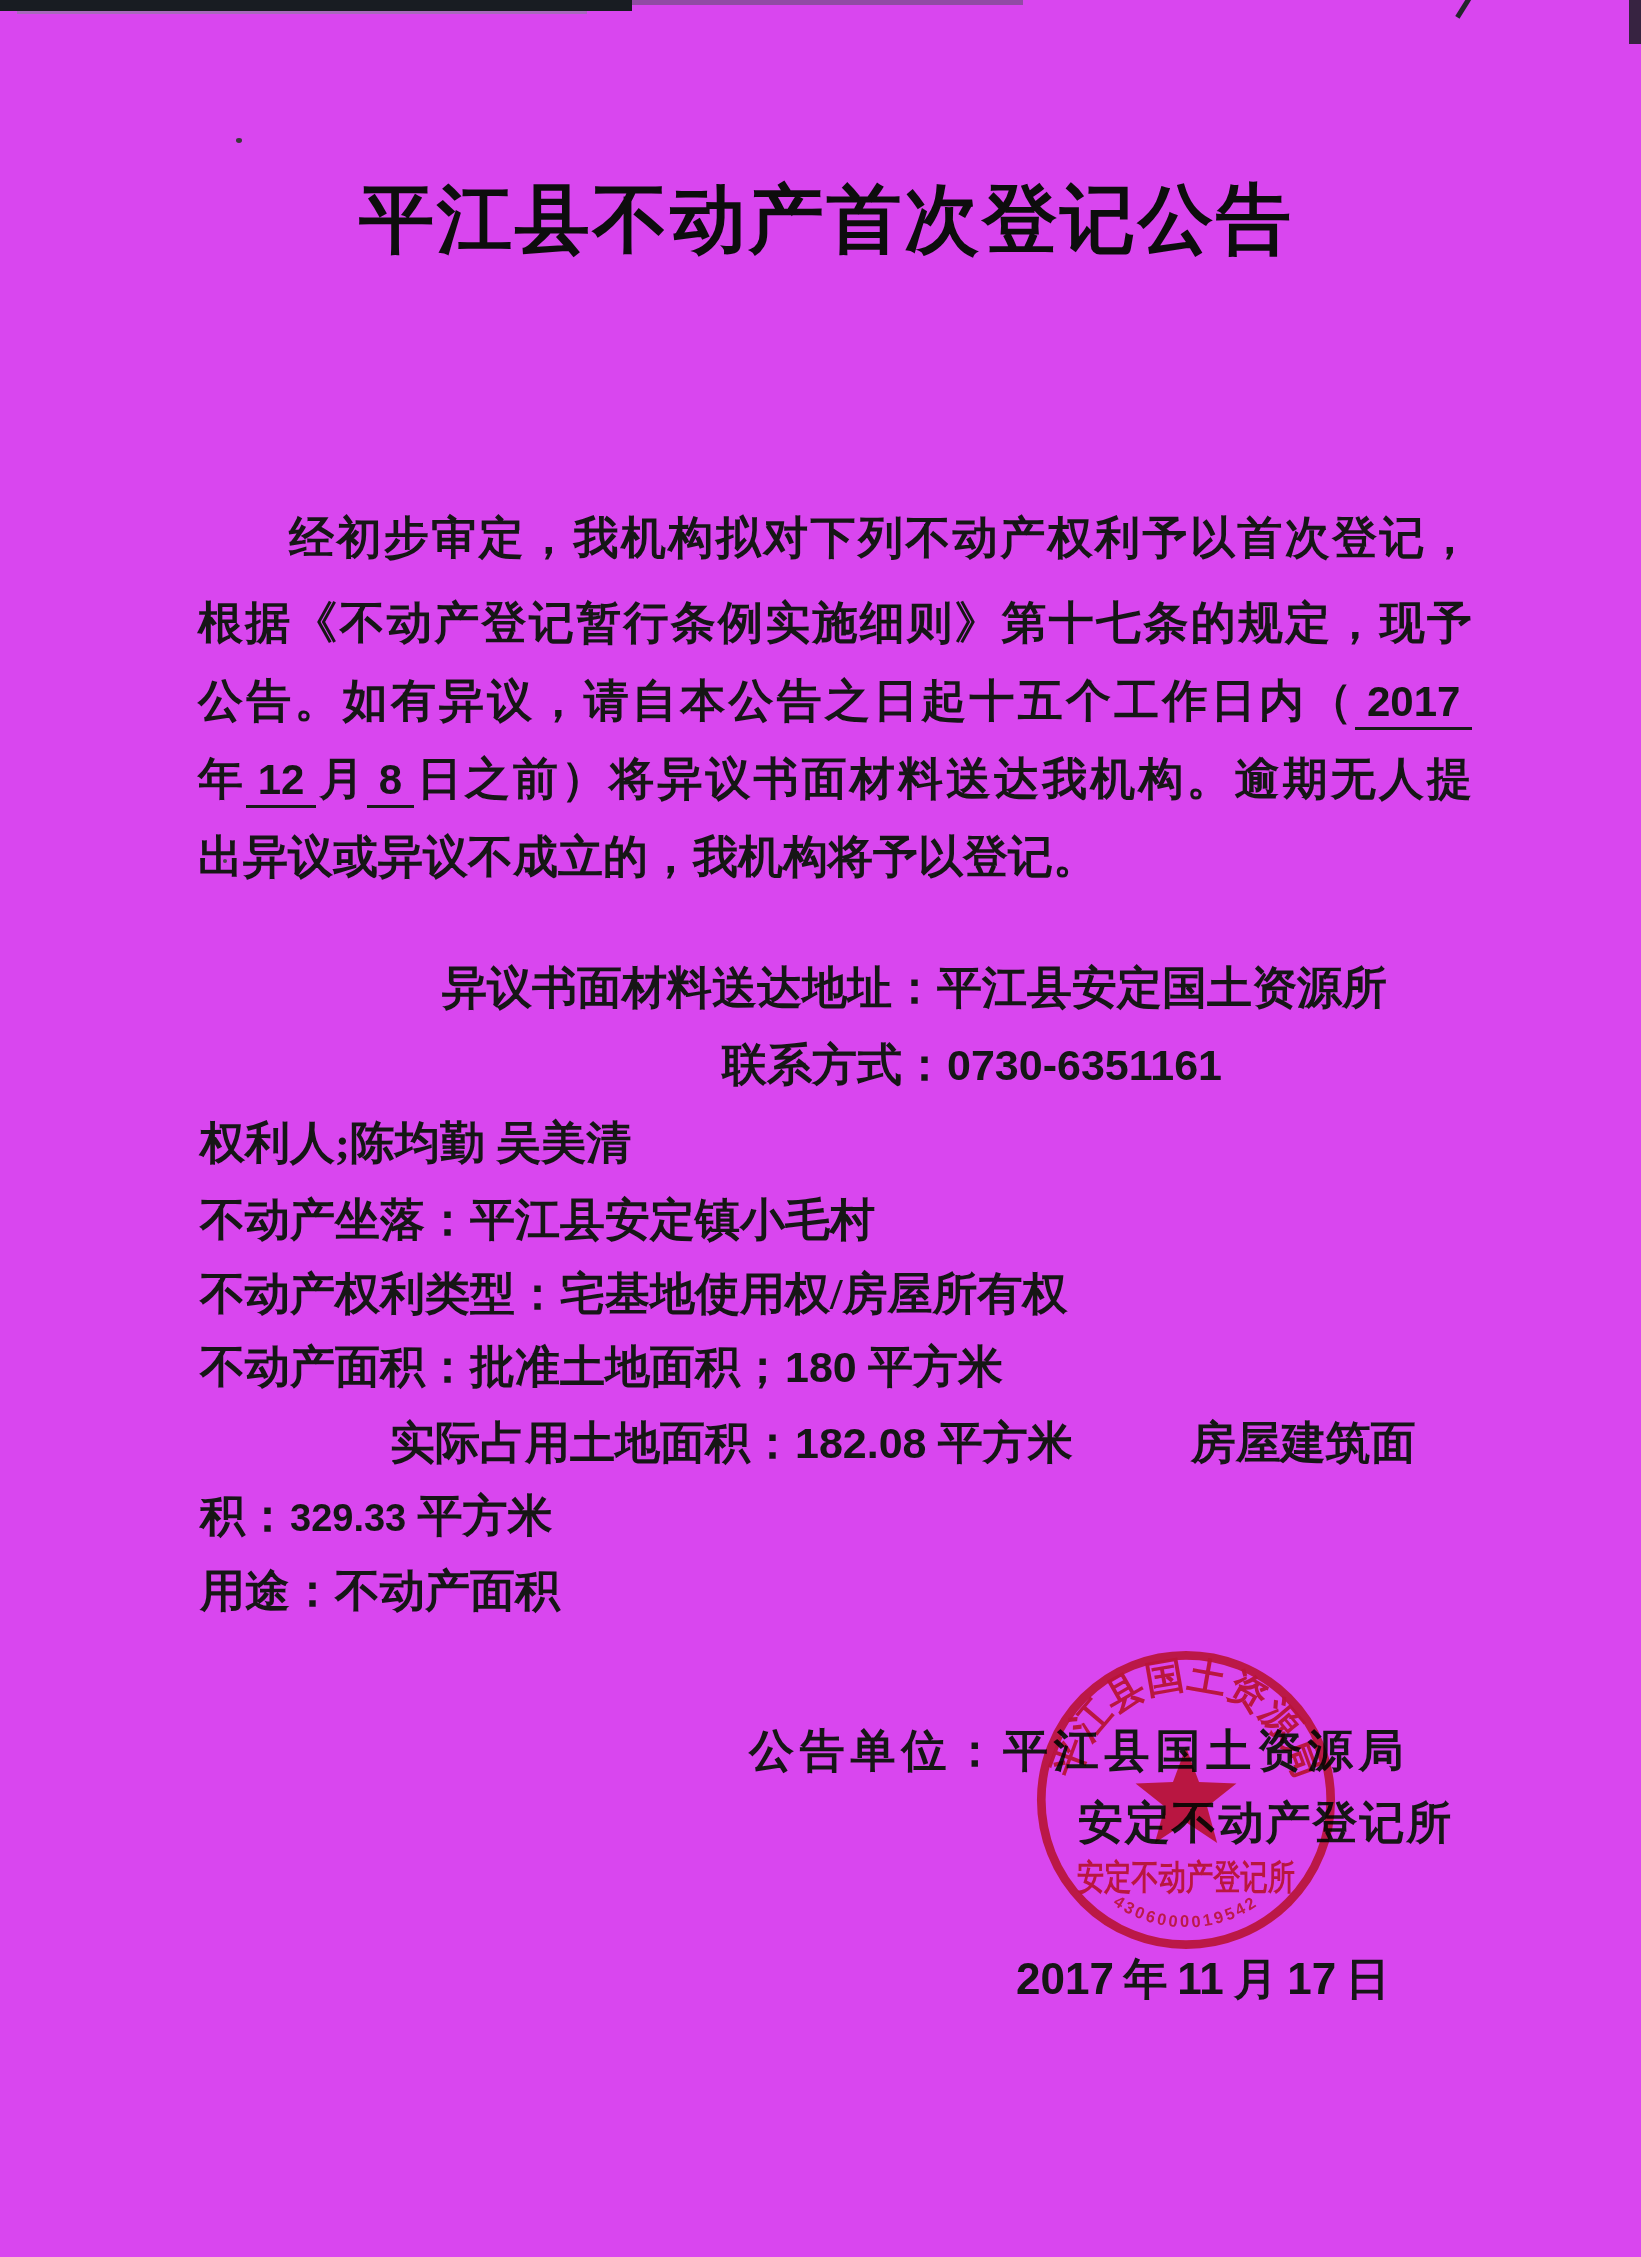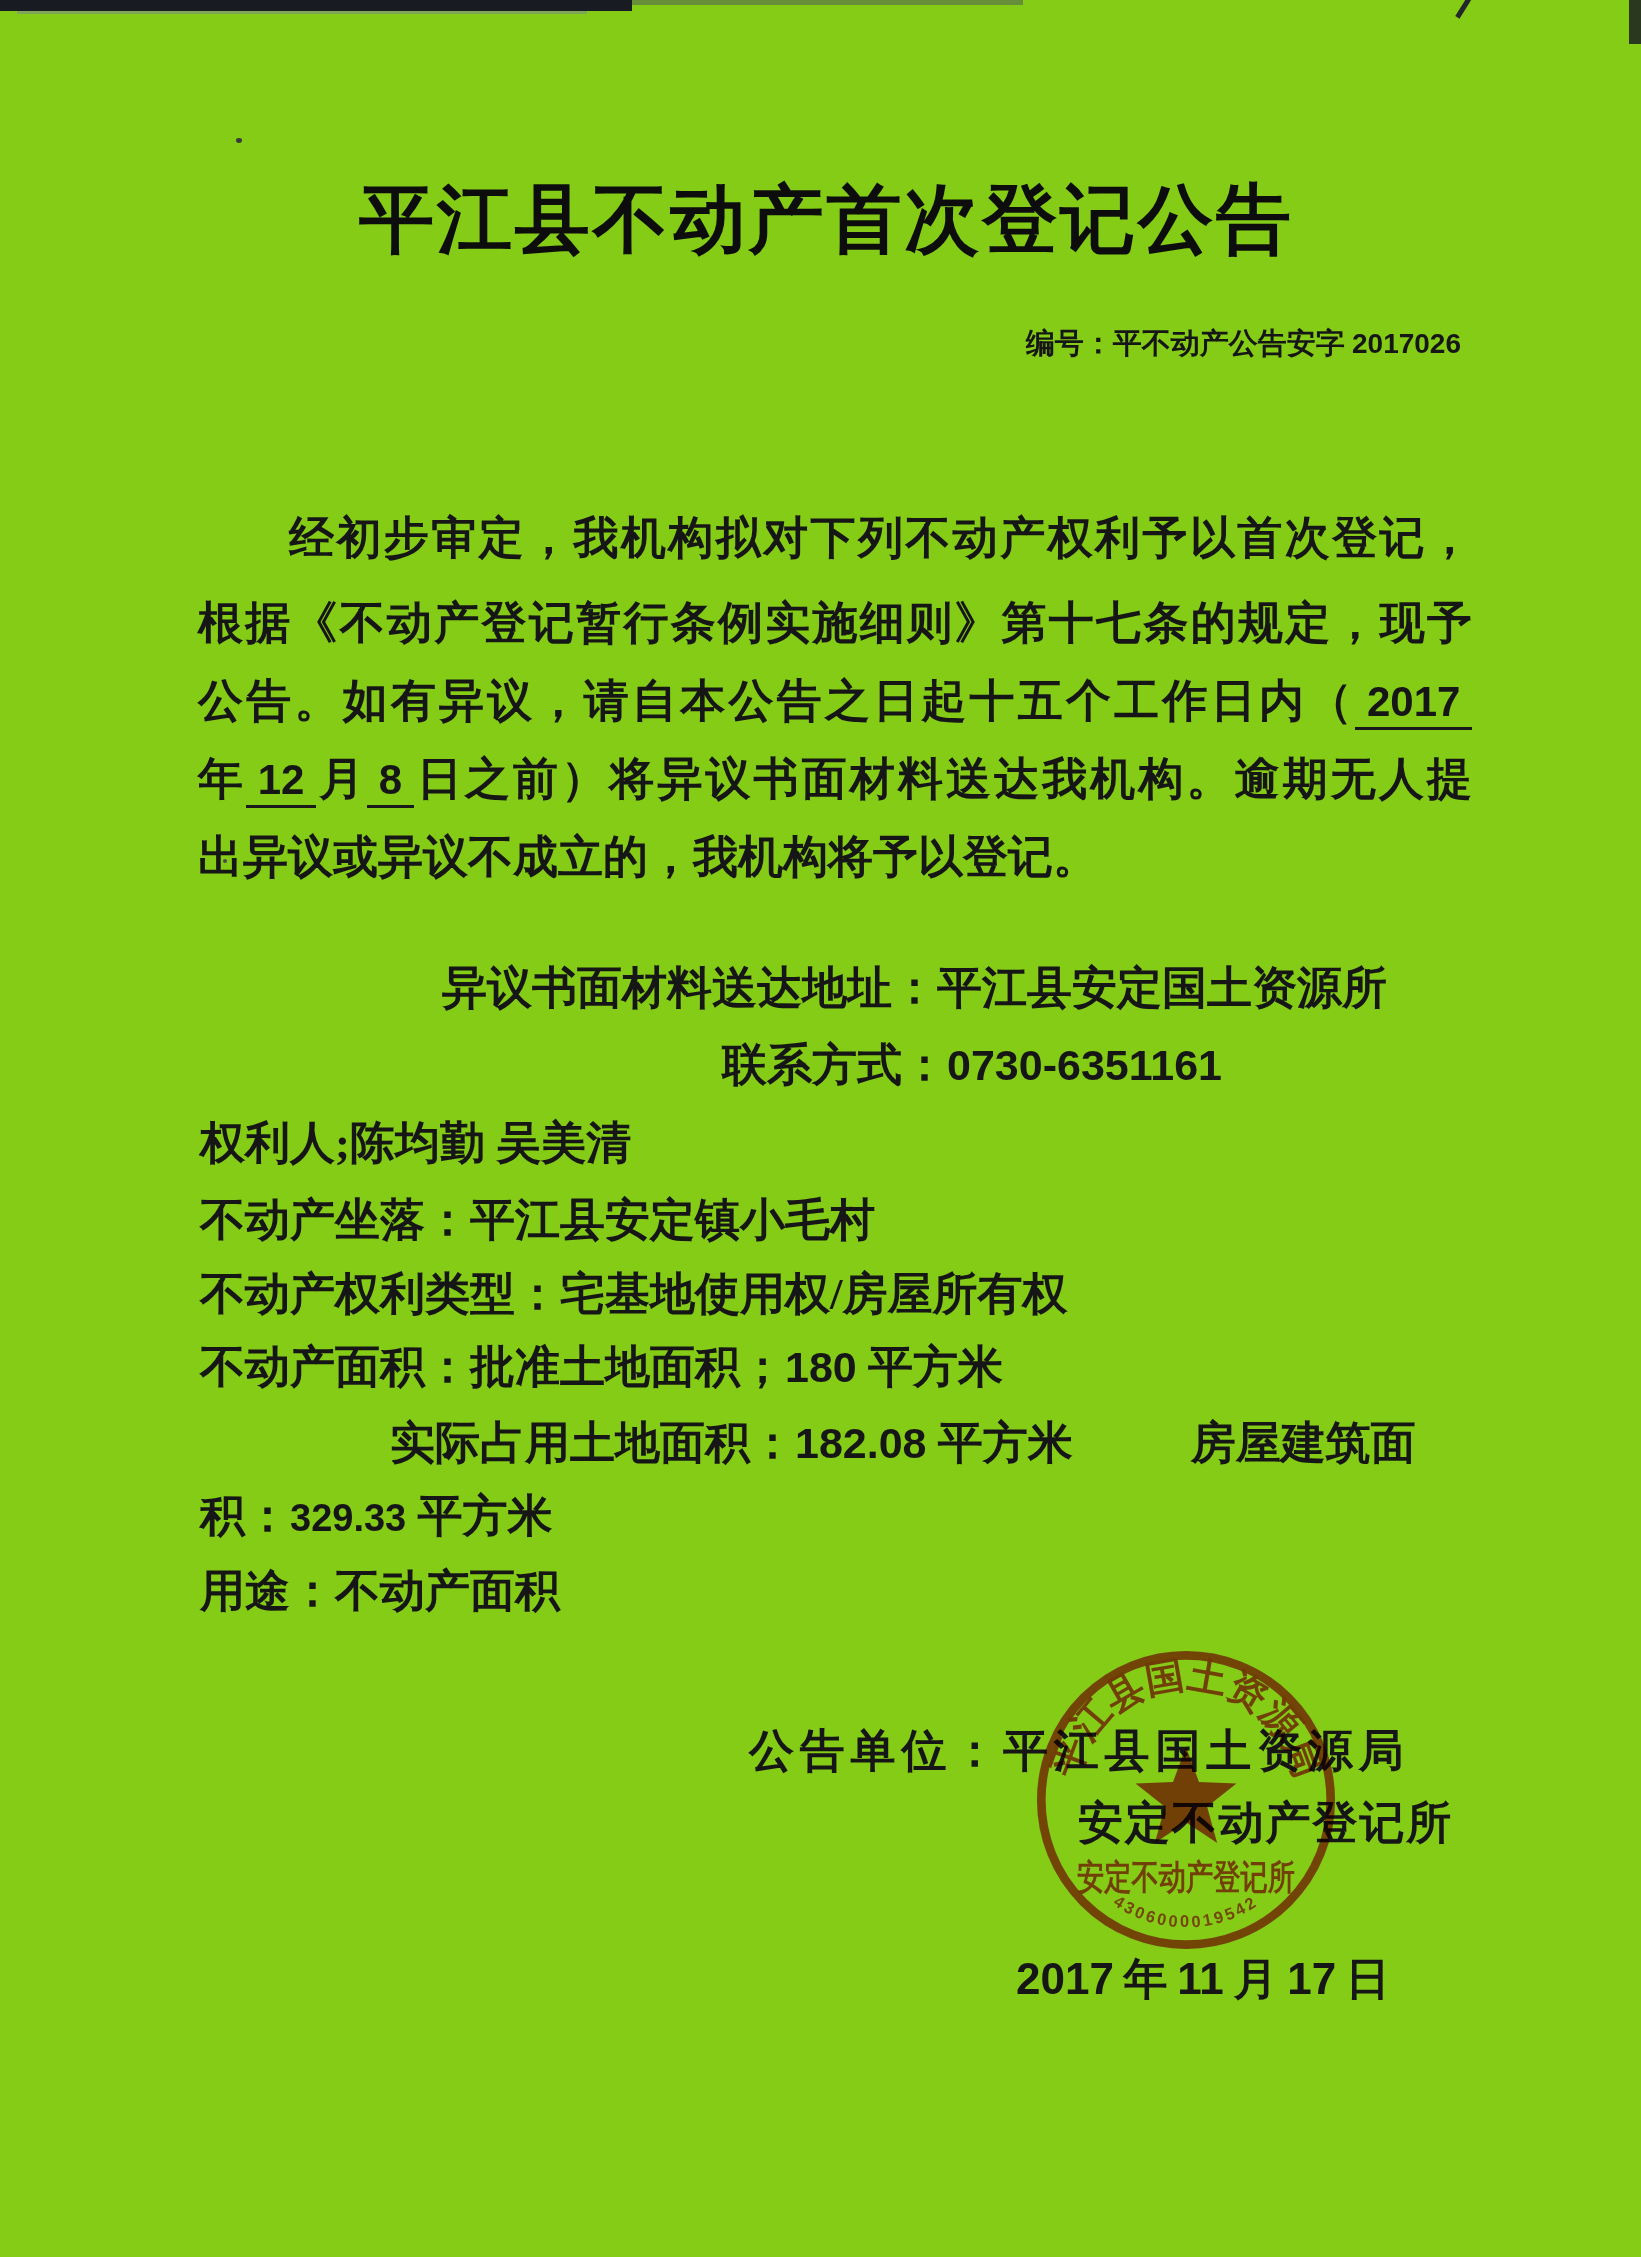--- a/index.html
+++ b/index.html
@@ -1,17 +1,17 @@
 <!DOCTYPE html>
 <html><head>
 <meta charset="utf-8">
 <style>
   html,body{margin:0;padding:0;background:#e8e8e8;}
   .page{
-    position:relative;width:1641px;height:2257px;background:#84cc16;
+    position:relative;width:1641px;height:2257px;background:#d946ef;
     overflow:hidden;
     font-family:"Liberation Serif", serif;
     color:#161616;
   }
   .abs{position:absolute;}
   .title{
     font-size:75px;font-weight:700;letter-spacing:2.9px;color:#0d0d0d;
     white-space:nowrap;
   }
   .docno{font-size:29px;font-weight:700;white-space:nowrap;}
@@ -44,24 +44,20 @@
   <div class="art" style="left:0;top:0;width:632px;height:10.6px;background:#181c22;"></div>
   <div class="art" style="left:17.4px;top:10.6px;width:570px;height:3.9px;background:#7d8794;opacity:.55;"></div>
   <div class="art" style="left:632px;top:0;width:391px;height:4.8px;background:#4a505a;opacity:.5;"></div>
   <div class="art" style="left:1461px;top:-3.9px;width:4.8px;height:23px;background:#23262b;transform:rotate(32deg);"></div>
   <div class="art" style="left:1629px;top:0;width:12.6px;height:44px;background:#1a1d22;opacity:.85;"></div>
   <div class="art" style="left:236px;top:138px;width:5.8px;height:4.8px;background:#3a3a3a;border-radius:50%;"></div>
   <div class="art" style="left:223px;top:859px;width:3.9px;height:3.9px;background:#4a4a4a;border-radius:50%;"></div>
 
   <div class="abs title" style="left:359px;top:170px;">平江县不动产首次登记公告</div>
 
-  <div class="abs docno" style="right:180px;top:324px;">
-    <span>编号：平不动产公告安字</span>
-    <span class="num" style="font-size:28px;">2017026</span>
-  </div>
 
   <div class="abs body-line just indent" style="top:485px;margin-top:24px;">经初步审定，我机构拟对下列不动产权利予以首次登记，</div>
   <div class="abs body-line just" style="top:594px;">根据《不动产登记暂行条例实施细则》第十七条的规定，现予</div>
   <div class="abs body-line just" style="top:672px;">
     <span>公告。如有异议，请自本公告之日起十五个工作日内（</span><span class="u">2017</span>
   </div>
   <div class="abs body-line just" style="top:750px;">
     <span>年</span><span class="u">12</span><span>月</span><span class="u">8</span><span>日之前）将异议书面材料送达我机构。逾期无人提</span>
   </div>
   <div class="abs body-line" style="top:828px;">出异议或异议不成立的，我机构将予以登记。</div>

